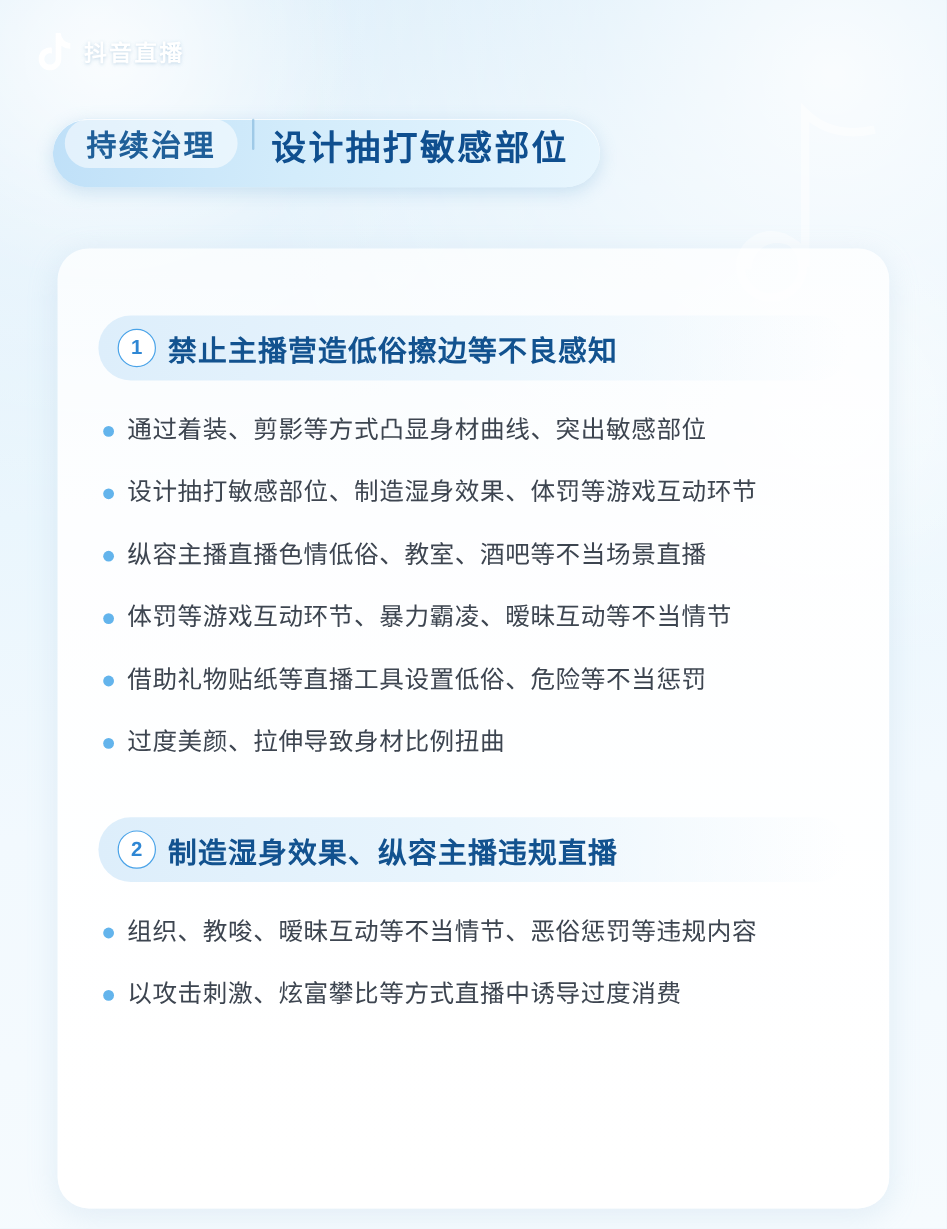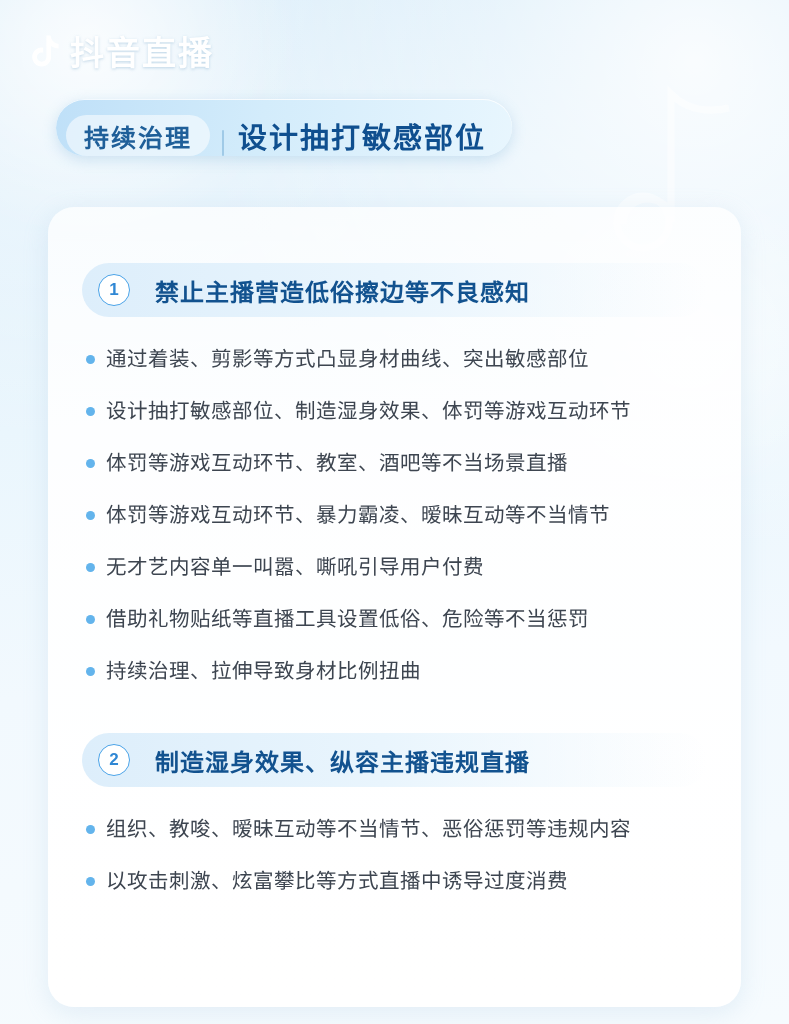--- a/index.html
+++ b/index.html
@@ -60,39 +60,40 @@
     display: flex;
     align-items: center;
     gap: 10px;
   }
   .brand-logo {
     width: 30px;
     height: 34px;
     display: block;
   }
   .brand-text {
-    font-size: 34px;
+    font-size: 19px;
     font-weight: bold;
     color: #ffffff;
     letter-spacing: 2px;
     text-shadow: 0 1px 3px rgba(95,150,190,0.35);
   }
 
   
   .title-pill {
     position: absolute;
-    left: 56px;
+    left: 44px;
     top: 99px;
     height: 57px;
     display: flex;
-    align-items: flex-end;
+    align-items: flex-start;
     padding: 0 26px 0 10px;
     border-radius: 30px;
     background: linear-gradient(100deg, #bfe0f8 0%, #d3ecfb 45%, #e8f6fe 100%);
     box-shadow: 0 4px 14px rgba(120,175,215,0.30), inset 0 1px 0 rgba(255,255,255,0.8);
+    font-family: Liberation Mono, monospace;
   }
   .title-tag {
     height: 41px;
     display: flex;
     align-items: center;
     padding: 0 18px;
     border-radius: 21px;
     background: rgba(255,255,255,0.55);
     color: #1f5f99;
     font-size: 25px;
@@ -147,21 +148,21 @@
     border: 1.6px solid #4aa3e8;
     color: #2f87d4;
     font-size: 17px;
     font-weight: bold;
     display: flex;
     align-items: center;
     justify-content: center;
     background: #ffffff;
   }
   .section-title {
-    margin-left: 25px;
+    margin-left: 10px;
     font-size: 24px;
     font-weight: bold;
     color: #12528f;
     letter-spacing: 1px;
   }
 
   .bullets {
     margin: 16px 0 0 0;
     padding: 0 40px 0 36px;
     list-style: none;
@@ -233,37 +234,33 @@
         <li class="bullet">
           <span class="dot"></span>
           <span class="bullet-text">通过着装、剪影等方式凸显身材曲线、突出敏感部位</span>
         </li>
         <li class="bullet">
           <span class="dot"></span>
           <span class="bullet-text">设计抽打敏感部位、制造湿身效果、体罚等游戏互动环节</span>
         </li>
         <li class="bullet">
           <span class="dot"></span>
-          <span class="bullet-text">体罚等游戏互动环节、教室、酒吧等不当场景直播</span>
+          <span class="bullet-text">纵容主播直播色情低俗、教室、酒吧等不当场景直播</span>
         </li>
         <li class="bullet">
           <span class="dot"></span>
           <span class="bullet-text">体罚等游戏互动环节、暴力霸凌、暧昧互动等不当情节</span>
         </li>
         <li class="bullet">
           <span class="dot"></span>
-          <span class="bullet-text">无才艺内容单一叫嚣、嘶吼引导用户付费</span>
-        </li>
-        <li class="bullet">
-          <span class="dot"></span>
           <span class="bullet-text">借助礼物贴纸等直播工具设置低俗、危险等不当惩罚</span>
         </li>
         <li class="bullet">
           <span class="dot"></span>
-          <span class="bullet-text">持续治理、拉伸导致身材比例扭曲</span>
+          <span class="bullet-text">过度美颜、拉伸导致身材比例扭曲</span>
         </li>
       </ul>
     </div>
 
     <div class="section section-2">
       <div class="section-header">
         <span class="section-num">2</span>
         <span class="section-title">制造湿身效果、纵容主播违规直播</span>
       </div>
       <ul class="bullets">

